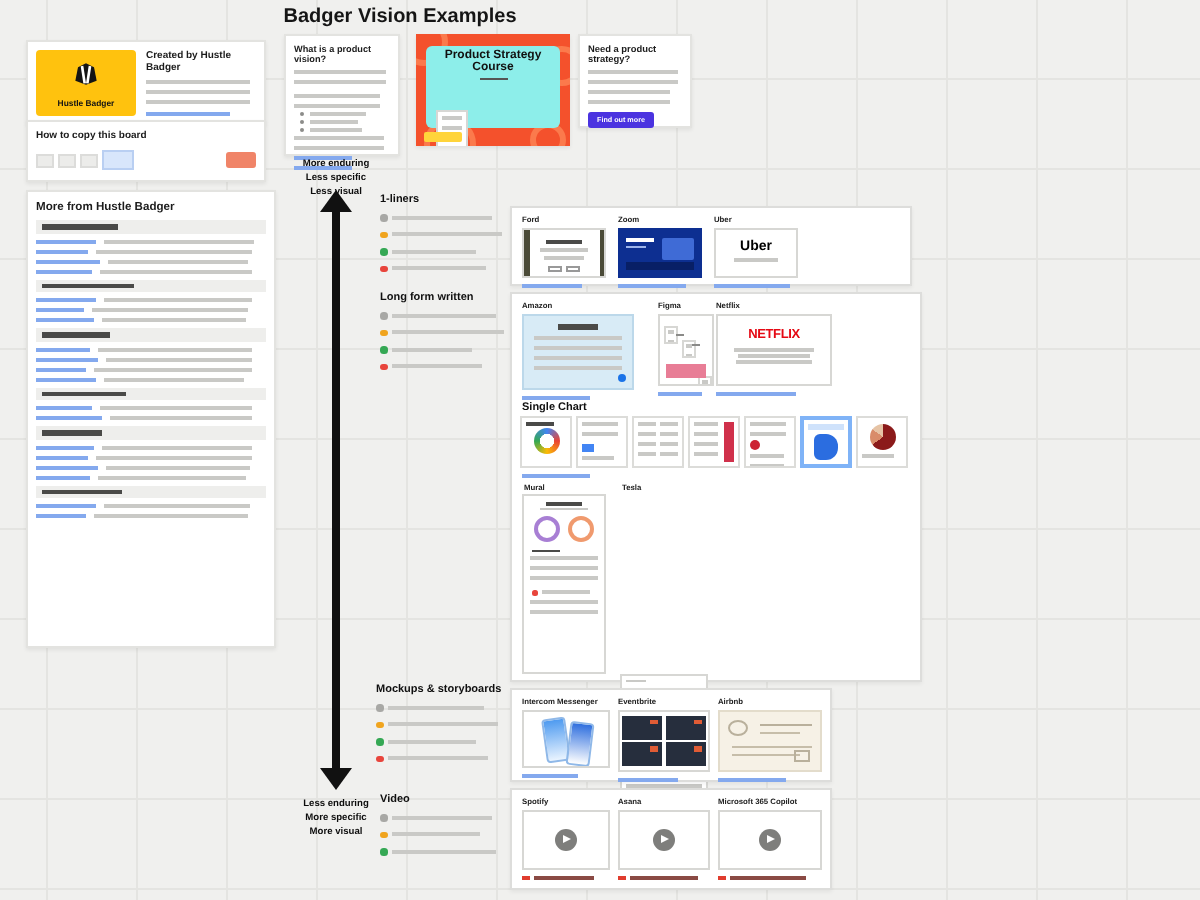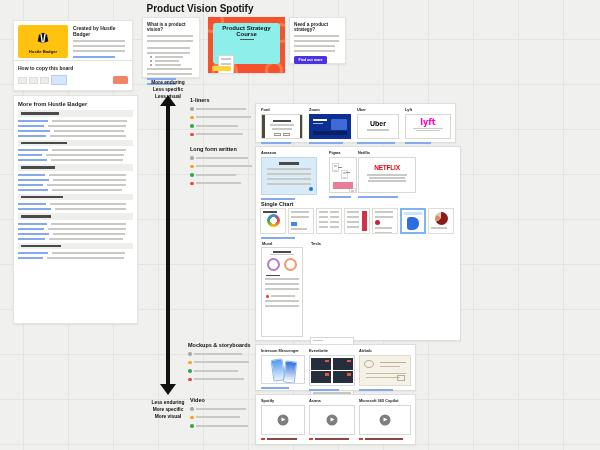--- a/index.html
+++ b/index.html
@@ -43,21 +43,21 @@
   .swirl { position:absolute; border:3px solid #fb7a4c; border-radius:50%; }
   .rainbow { width:13px; height:13px; border-radius:50%; margin:1px auto;
     background:radial-gradient(circle,#fff 0 3.5px,transparent 3.6px),
                conic-gradient(#4285f4,#ea4335,#fbbc05,#34a853,#4285f4); }
 </style>
 </head>
 <body>
 
 <div class="canvas">
 
-  <div class="title">Product Vision Spotify</div>
+  <div class="title">Badger Vision Examples</div>
 
   <div class="card" style="left:13px;top:20px;width:120px;height:42px;padding:4px;display:flex;gap:5px;">
     <div style="width:50px;height:33px;background:#ffc20e;border-radius:2px;display:flex;flex-direction:column;align-items:center;justify-content:center;gap:1px;">
       <span>
         <svg width="14" height="12" viewBox="0 0 20 18">
           <path d="M10 1 L16 4 L18 14 L10 17 L2 14 L4 4 Z" fill="#141414"></path>
           <path d="M7 3 L9 16" stroke="#fff" stroke-width="2"></path>
           <path d="M13 3 L11 16" stroke="#fff" stroke-width="2"></path>
         </svg>
       </span>
@@ -301,29 +301,20 @@
       </div>
       <div class="lnb" style="width:34px;margin-top:2.5px;"></div>
     </div>
     <div class="abs" style="left:101px;top:3px;width:42px;">
       <div class="clbl">Uber</div>
       <div class="innercard" style="height:25px;text-align:center;">
         <div style="font-size:7px;font-weight:bold;color:#000;margin-top:5px;">Uber</div>
         <div class="ln" style="width:22px;margin:2px auto 0;height:1.5px;"></div>
       </div>
       <div class="lnb" style="width:38px;margin-top:2.5px;"></div>
-    </div>
-    <div class="abs" style="left:149px;top:3px;width:46px;">
-      <div class="clbl">Lyft</div>
-      <div class="innercard" style="height:25px;text-align:center;">
-        <div style="font-size:8px;font-weight:bold;color:#ff00bf;margin-top:3px;font-family:'DejaVu Sans',sans-serif;">lyft</div>
-        <div class="ln" style="width:30px;margin:1px auto 1px;height:1.2px;"></div>
-        <div class="ln" style="width:24px;margin:0 auto;height:1.2px;"></div>
-      </div>
-      <div class="lnb" style="width:26px;margin-top:2.5px;"></div>
     </div>
   </div>
 
   <div class="sec abs" style="left:190px;top:146px;">Long form written</div>
   <div class="abs" style="left:190px;top:156px;width:62px;">
     <div class="brow">
         <span class="dot" style="background:#a8a8a5;"></span>
         <div class="ln" style="width:52px;"></div>
       </div>
     <div class="brow">

